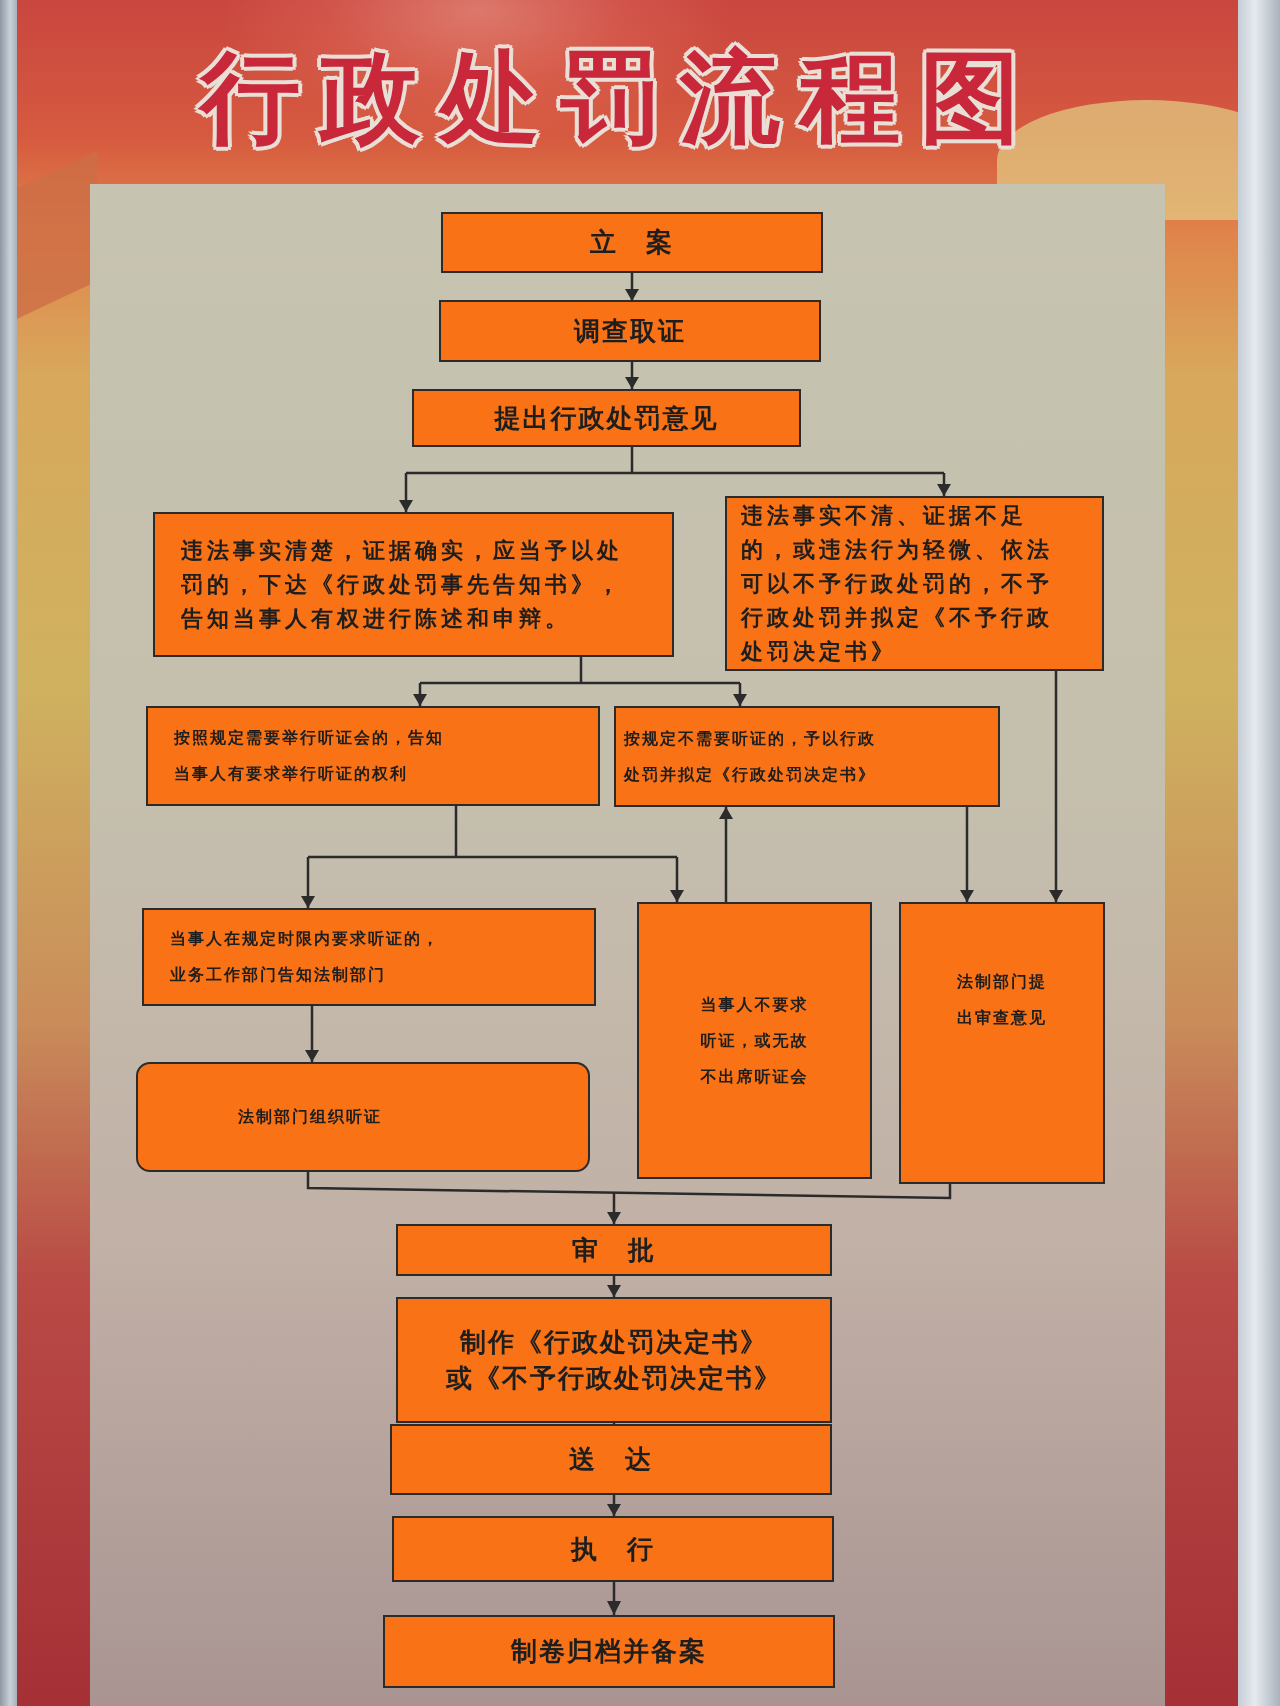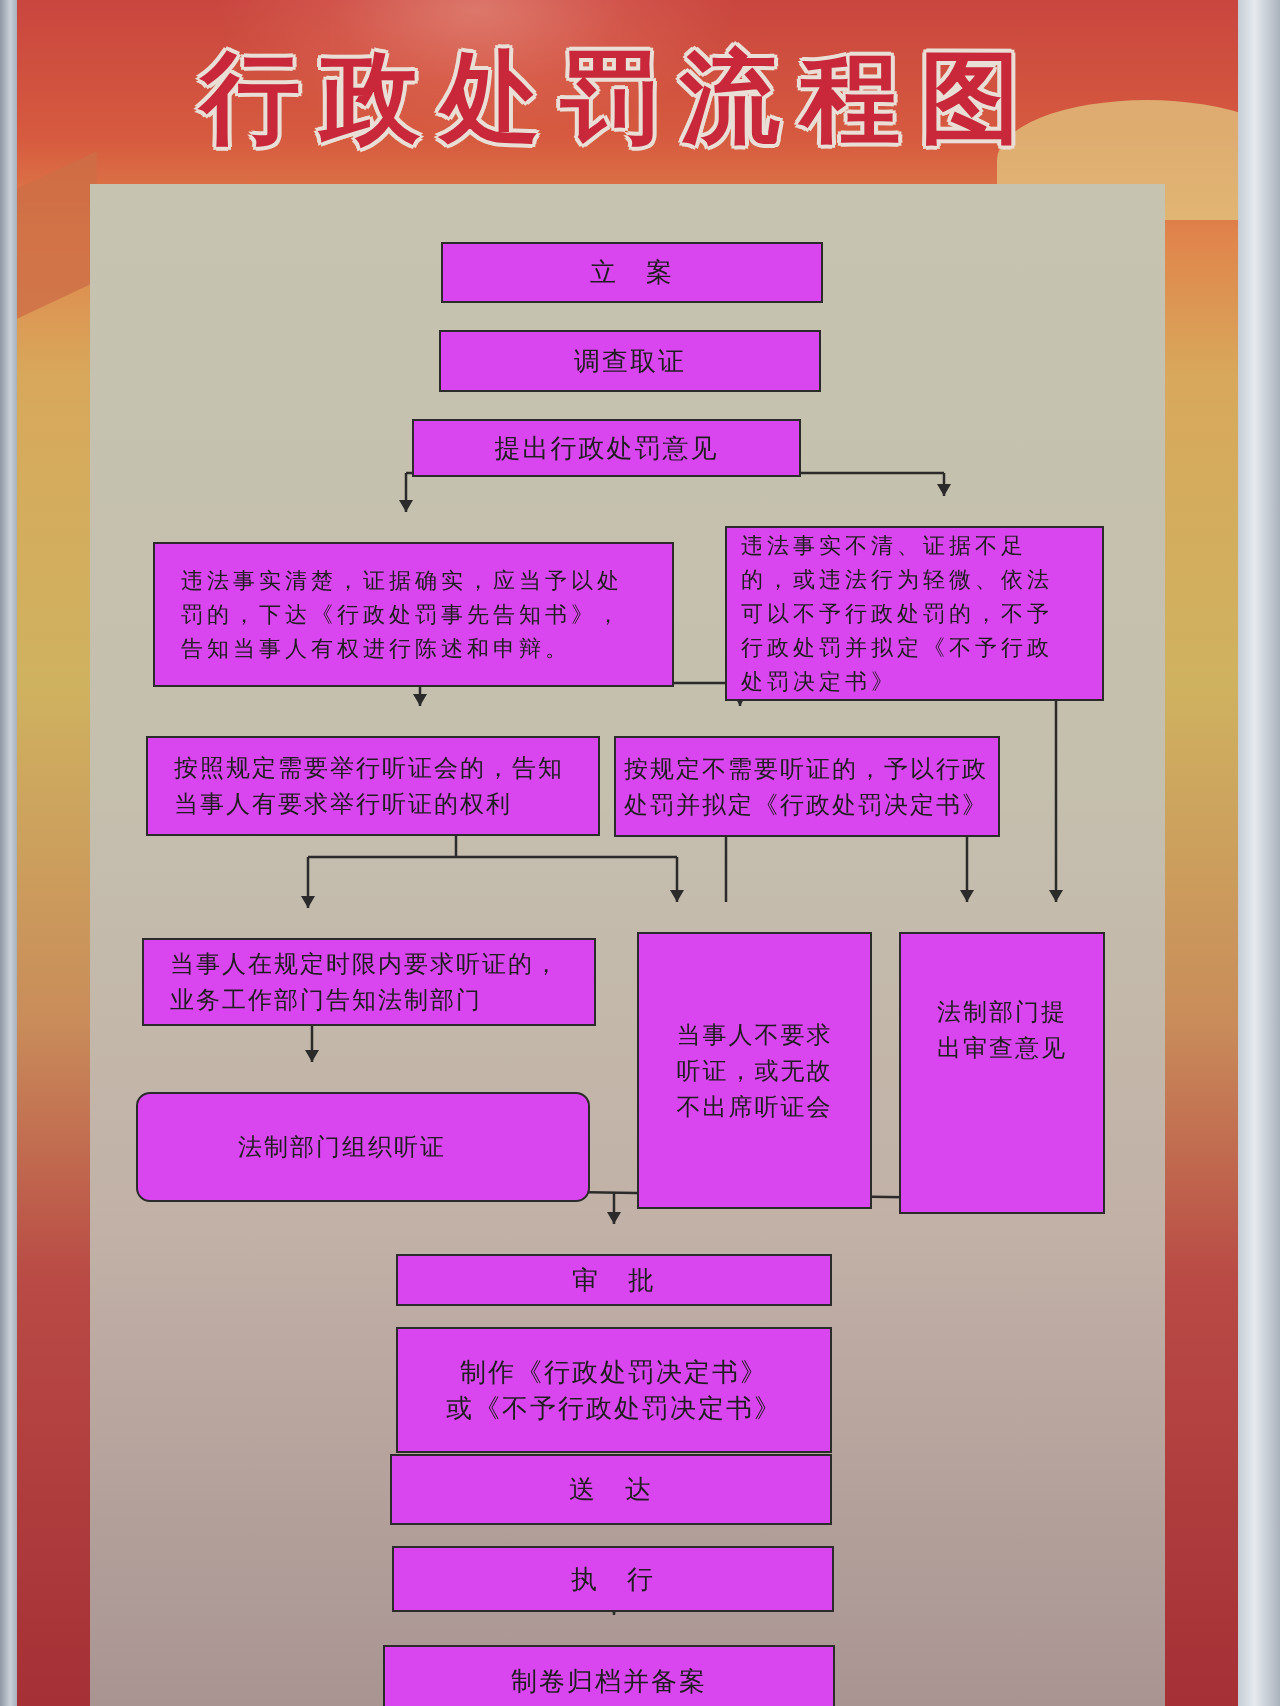--- a/index.html
+++ b/index.html
@@ -15,26 +15,26 @@
            background:radial-gradient(ellipse at center, rgba(255,210,190,0.35) 0%, rgba(255,160,140,0.15) 40%, rgba(0,0,0,0) 70%); }
   .wave { position:absolute; left:980px; top:100px; width:300px; height:120px; border-radius:50% 50% 0 0;
           background:rgba(225,200,130,0.75); }
   .stripe1 { position:absolute; left:0; top:170px; width:80px; height:130px; background:rgba(205,110,70,0.8); transform:skewY(-25deg); }
   .title { position:absolute; left:200px; top:38px; width:820px; height:120px; display:flex; justify-content:space-between; align-items:center; }
   .title span { font-family:"DejaVu Sans", sans-serif; font-weight:bold; font-size:100px; line-height:1; color:#c8283a;
                 -webkit-text-stroke:0; text-shadow: 4px 0 0 #e9dfd6, -4px 0 0 #e9dfd6, 0 4px 0 #e9dfd6, 0 -4px 0 #e9dfd6,
                 3px 3px 0 #e9dfd6, -3px -3px 0 #e9dfd6, 3px -3px 0 #e9dfd6, -3px 3px 0 #e9dfd6; }
   .panel { position:absolute; left:90px; top:184px; width:1075px; height:1522px;
            background:linear-gradient(180deg,#c6c3b0 0%,#c5bfae 40%,#c1b0a6 70%,#a99492 100%); }
-  .box { position:absolute; background:#d946ef; border:2.5px solid #2b2b2b; box-sizing:border-box;
-         color:#1e1e1e; font-weight:normal; display:flex; align-items:center; justify-content:center; text-align:center;margin-top:30px; }
+  .box { position:absolute; background:#f97316; border:2.5px solid #2b2b2b; box-sizing:border-box;
+         color:#1e1e1e; font-weight:bold; display:flex; align-items:center; justify-content:center; text-align:center; }
   .box.left-text { justify-content:flex-start; text-align:left; padding-left:26px; }
   .box span { white-space:pre-line; }
   .f-lg { font-size:26px; letter-spacing:2px; }
-  .f-md { font-size:24px; line-height:36px; letter-spacing:2px; }
+  .f-md { font-size:16px; line-height:36px; letter-spacing:2px; }
   .f-sm { font-size:22px; line-height:34px; letter-spacing:4px; }
   svg.lines { position:absolute; left:0; top:0; width:1280px; height:1706px; pointer-events:none; }
 </style>
 </head>
 <body>
 
 <div class="frame-left"></div>
 <div class="poster">
   <div class="burst"></div>
   <div class="wave"></div>
@@ -143,21 +143,21 @@
 
 <div class="box left-text f-md" style="left:146px;top:706px;width:454px;height:100px;">
   <span>按照规定需要举行听证会的，告知
 当事人有要求举行听证的权利</span>
 </div>
 <div class="box left-text f-md" style="left:614px;top:706px;width:386px;height:101px;padding-left:8px;">
   <span>按规定不需要听证的，予以行政
 处罚并拟定《行政处罚决定书》</span>
 </div>
 
-<div class="box left-text f-md" style="left:142px;top:908px;width:454px;height:88px;">
+<div class="box left-text f-md" style="left:142px;top:908px;width:454px;height:98px;">
   <span>当事人在规定时限内要求听证的，
 业务工作部门告知法制部门</span>
 </div>
 <div class="box f-md" style="left:637px;top:902px;width:235px;height:277px;">
   <span>当事人不要求
 听证，或无故
 不出席听证会</span>
 </div>
 <div class="box f-md" style="left:899px;top:902px;width:206px;height:282px;align-items:flex-start;padding-top:60px;">
   <span>法制部门提

